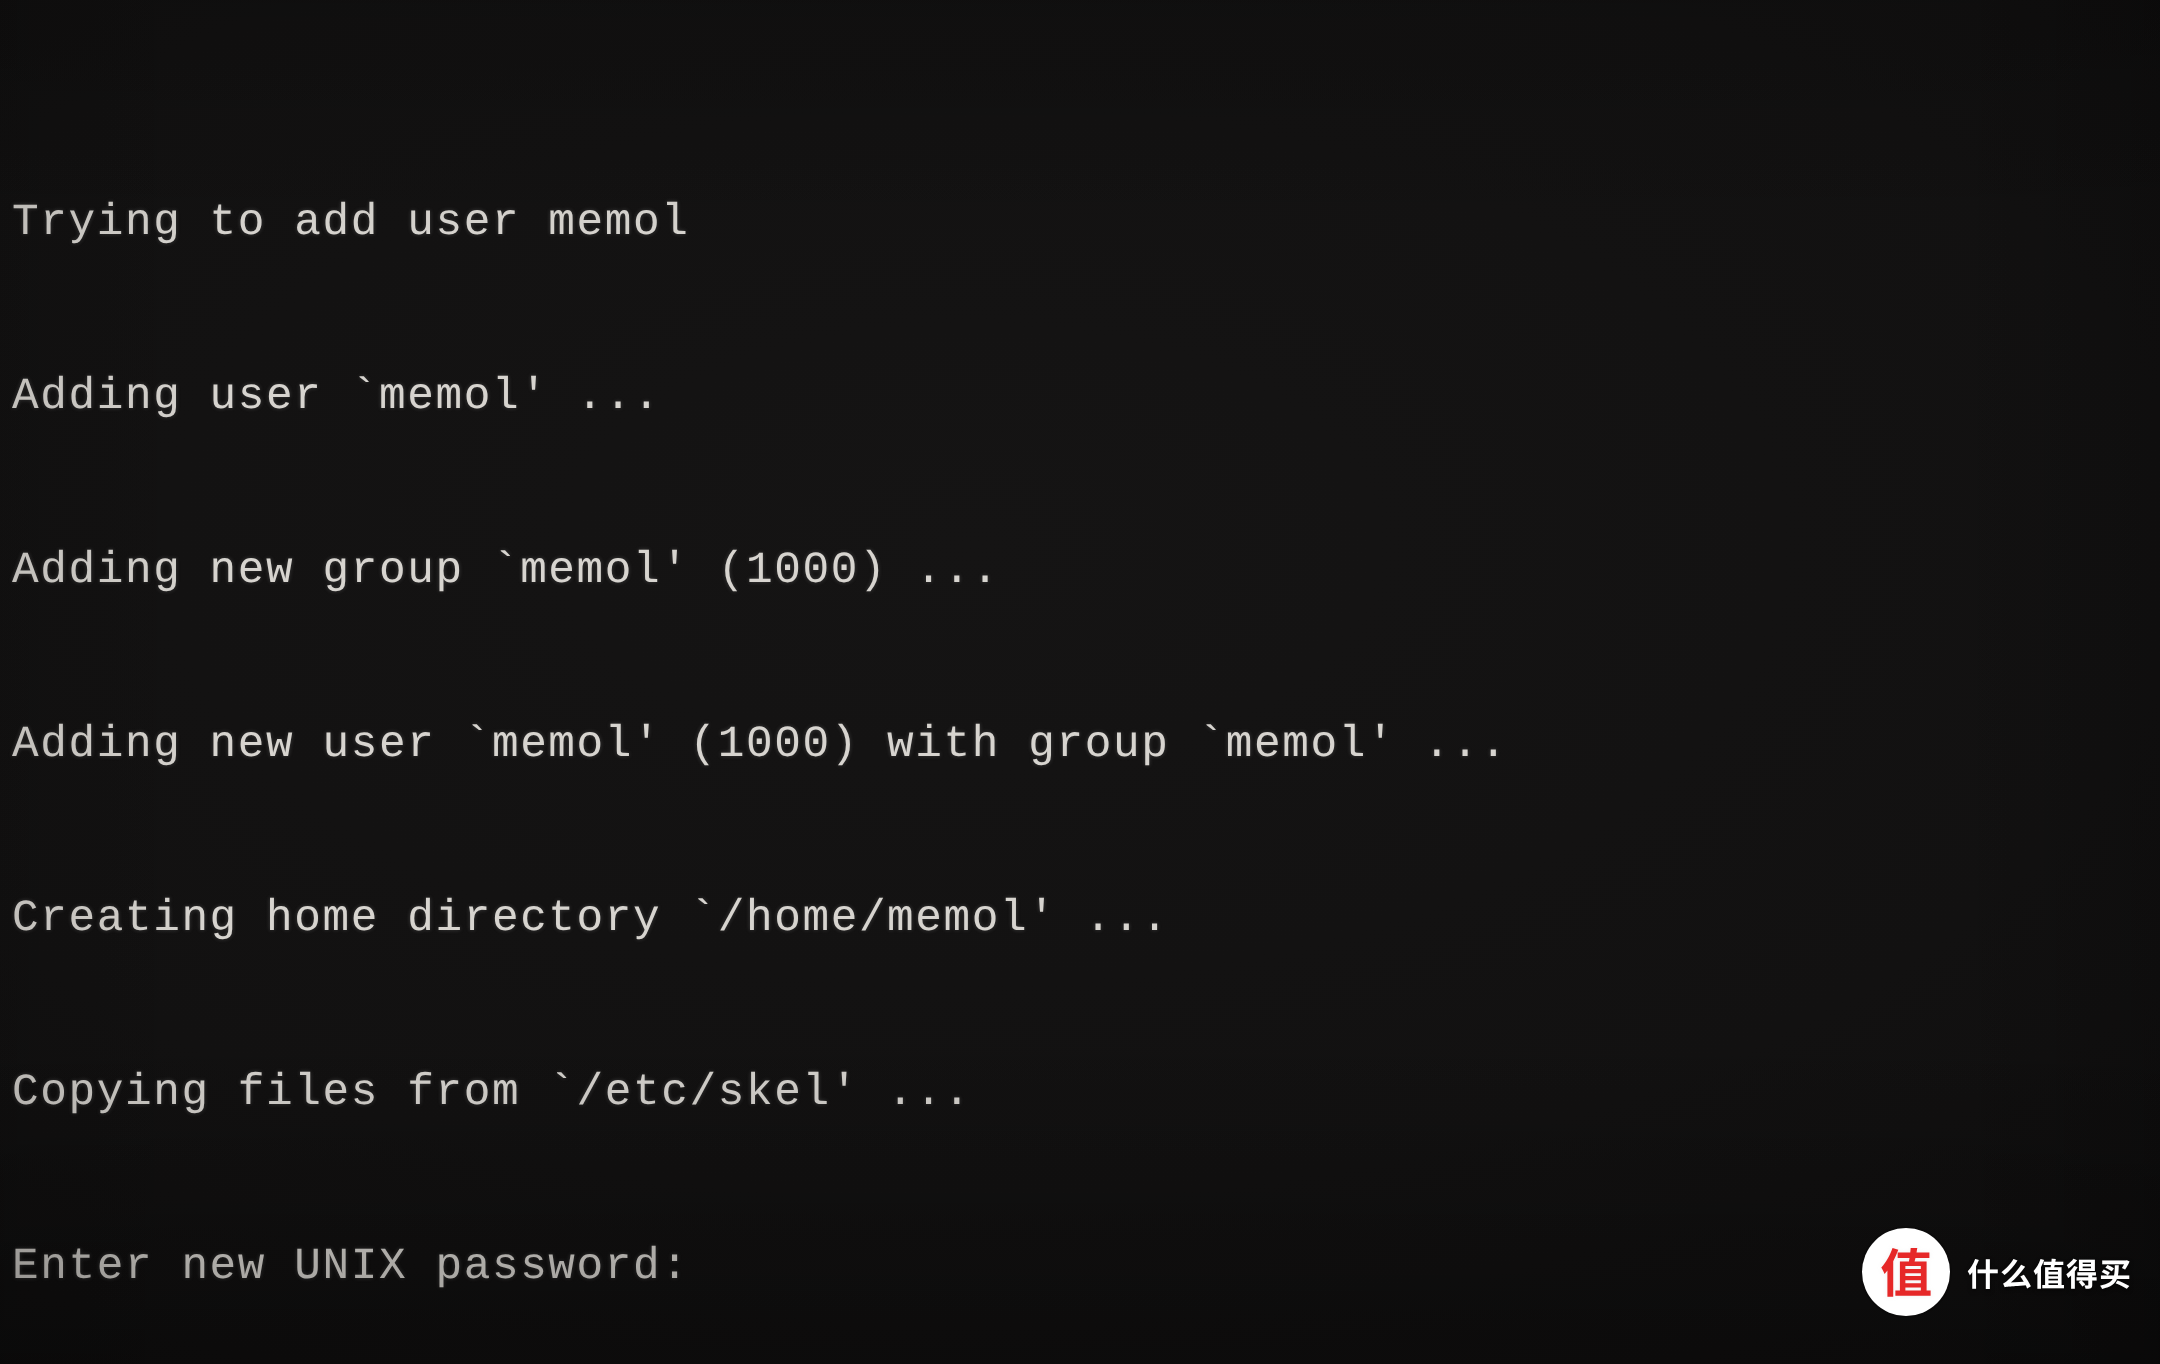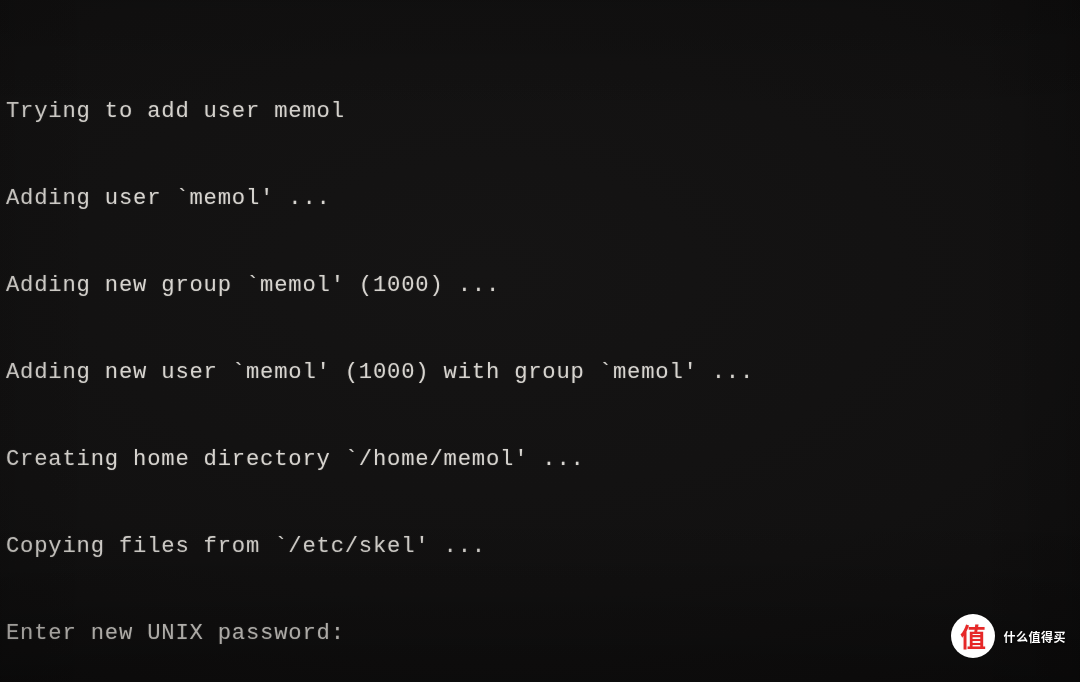--- a/index.html
+++ b/index.html
@@ -64,21 +64,21 @@
   }
   .watermark .zhi {
     font-family: "PingFang SC","Microsoft YaHei","Noto Sans CJK SC",sans-serif;
     font-size: 26px;
     font-weight: 700;
     color: #e62828;
     line-height: 1;
   }
   .watermark .label {
     font-family: "PingFang SC","Microsoft YaHei","Noto Sans CJK SC",sans-serif;
-    font-size: 12px;
+    font-size: 16px;
     font-weight: 600;
     color: #ffffff;
     letter-spacing: 0.5px;
     text-shadow: 0 1px 2px rgba(0,0,0,0.6);
   }
 </style>
 </head>
 <body>
 
 <div class="screen">

